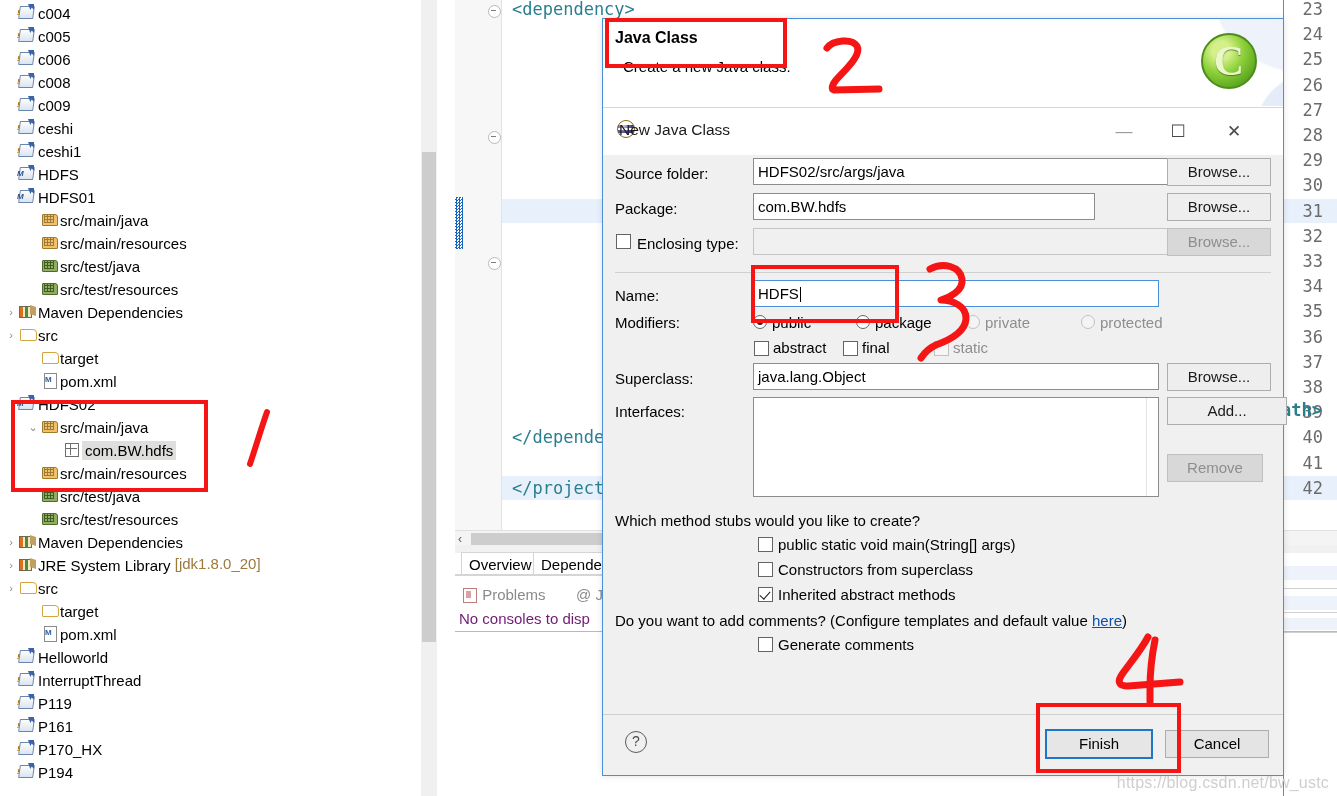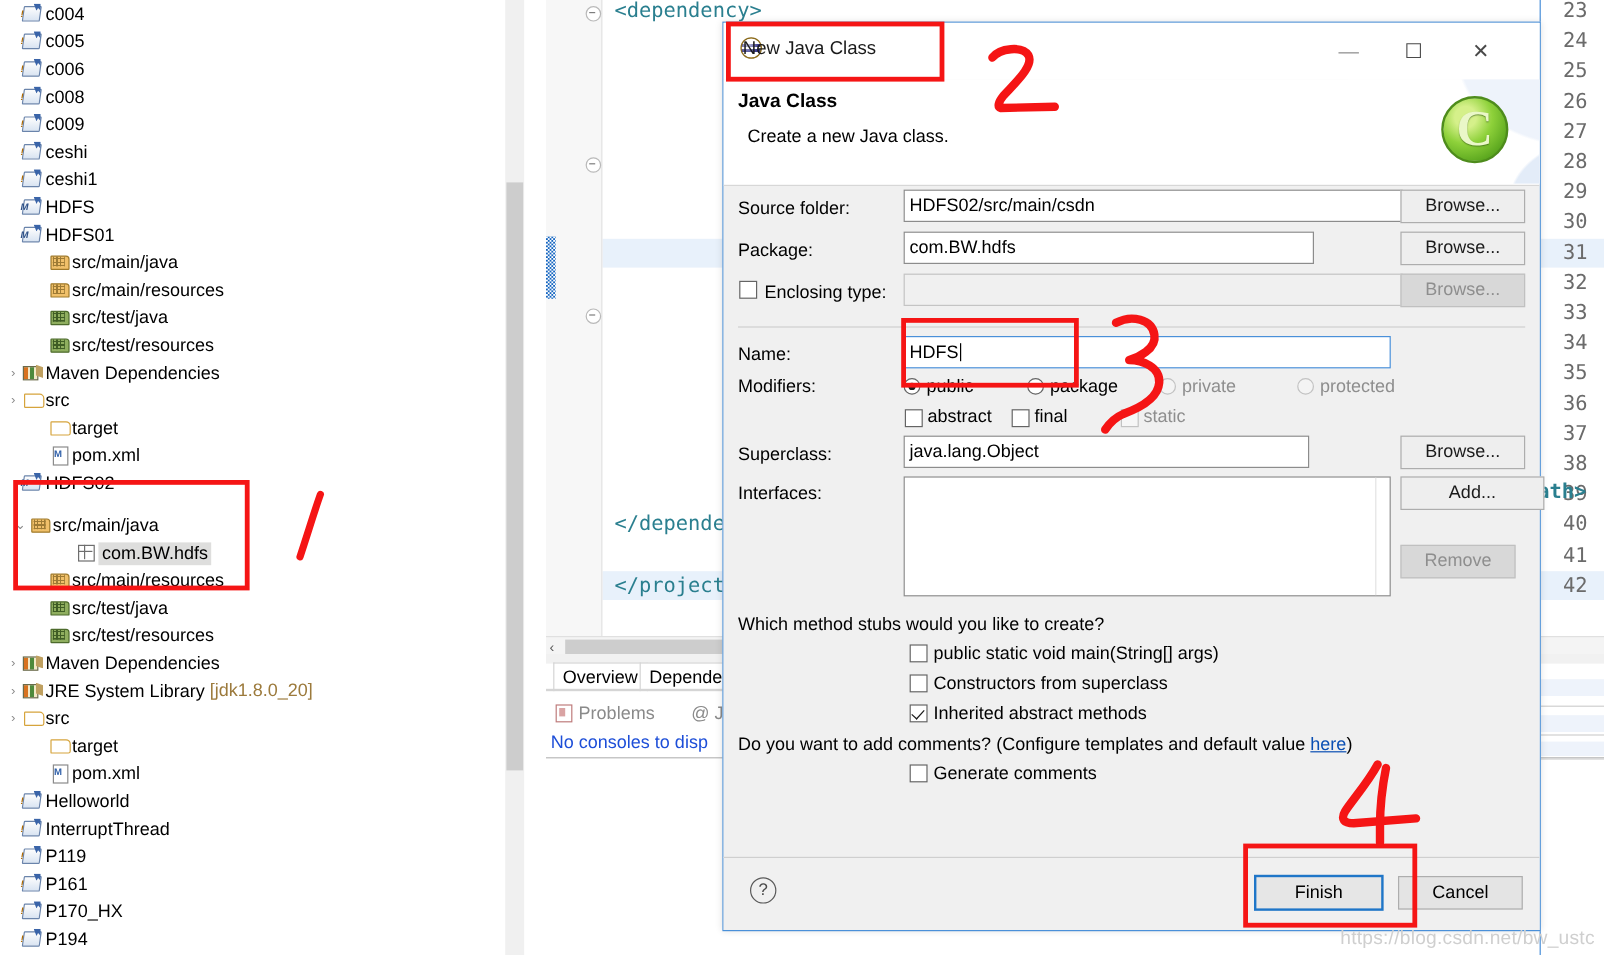--- a/index.html
+++ b/index.html
@@ -309,21 +309,21 @@
   .pv-ico::after {
     content: "";
     position: absolute; left: 4px; top: 3px;
     width: 5px; height: 7px;
     background: #d9a3a3;
   }
   #console-text {
     position: absolute;
     left: 4px; top: 610px;
     font-size: 15px;
-    color: #1d4ed8;
+    color: #701a75;
     white-space: nowrap;
   }
   #console-rule {
     position: absolute;
     left: 0; top: 631px;
     width: 882px; height: 1px;
     background: #b9b9b9;
   }
   #right-panel-lines {
     position: absolute;
@@ -657,21 +657,21 @@
       <div class="tree-row" style="padding-left: 4px;"><span class="twisty"></span><span class="ico ico-proj mvn"><i class="mvnmark">M</i></span><span class="lbl">HDFS01</span></div>
       <div class="tree-row" style="padding-left: 26px;"><span class="twisty"></span><span class="ico ico-src"></span><span class="lbl">src/main/java</span></div>
       <div class="tree-row" style="padding-left: 26px;"><span class="twisty"></span><span class="ico ico-src"></span><span class="lbl">src/main/resources</span></div>
       <div class="tree-row" style="padding-left: 26px;"><span class="twisty"></span><span class="ico ico-srcg"></span><span class="lbl">src/test/java</span></div>
       <div class="tree-row" style="padding-left: 26px;"><span class="twisty"></span><span class="ico ico-srcg"></span><span class="lbl">src/test/resources</span></div>
       <div class="tree-row" style="padding-left: 4px;"><span class="twisty">›</span><span class="ico ico-lib"></span><span class="lbl">Maven Dependencies</span></div>
       <div class="tree-row" style="padding-left: 4px;"><span class="twisty">›</span><span class="ico ico-folder"></span><span class="lbl">src</span></div>
       <div class="tree-row" style="padding-left: 26px;"><span class="twisty"></span><span class="ico ico-folder"></span><span class="lbl">target</span></div>
       <div class="tree-row" style="padding-left: 26px;"><span class="twisty"></span><span class="ico ico-xml"></span><span class="lbl">pom.xml</span></div>
       <div class="tree-row" style="padding-left: 4px;"><span class="twisty"></span><span class="ico ico-proj mvn"><i class="mvnmark">M</i></span><span class="lbl">HDFS02</span></div>
-      <div class="tree-row" style="padding-left: 10px; margin-top: 12px;"><span class="twisty">⌄</span><span class="ico ico-src"></span><span class="lbl">src/main/java</span></div>
+      <div class="tree-row" style="padding-left: 26px;"><span class="twisty">⌄</span><span class="ico ico-src"></span><span class="lbl">src/main/java</span></div>
       <div class="tree-row" style="padding-left: 48px;"><span class="twisty"></span><span class="ico ico-pkg"></span><span class="lbl sel-label">com.BW.hdfs</span></div>
       <div class="tree-row" style="padding-left: 26px;"><span class="twisty"></span><span class="ico ico-src"></span><span class="lbl">src/main/resources</span></div>
       <div class="tree-row" style="padding-left: 26px;"><span class="twisty"></span><span class="ico ico-srcg"></span><span class="lbl">src/test/java</span></div>
       <div class="tree-row" style="padding-left: 26px;"><span class="twisty"></span><span class="ico ico-srcg"></span><span class="lbl">src/test/resources</span></div>
       <div class="tree-row" style="padding-left: 4px;"><span class="twisty">›</span><span class="ico ico-lib"></span><span class="lbl">Maven Dependencies</span></div>
       <div class="tree-row" style="padding-left: 4px;"><span class="twisty">›</span><span class="ico ico-lib"></span><span class="lbl">JRE System Library</span><span class="sublbl"> [jdk1.8.0_20]</span></div>
       <div class="tree-row" style="padding-left: 4px;"><span class="twisty">›</span><span class="ico ico-folder"></span><span class="lbl">src</span></div>
       <div class="tree-row" style="padding-left: 26px;"><span class="twisty"></span><span class="ico ico-folder"></span><span class="lbl">target</span></div>
       <div class="tree-row" style="padding-left: 26px;"><span class="twisty"></span><span class="ico ico-xml"></span><span class="lbl">pom.xml</span></div>
       <div class="tree-row" style="padding-left: 4px;"><span class="twisty"></span><span class="ico ico-proj warn"><i class="warnmark">!</i></span><span class="lbl">Helloworld</span></div>
@@ -749,48 +749,48 @@
     <div class="rp-band" style="left:798px; top:30px;  width:84px; height:14px;"></div>
     <div class="rp-line" style="left:798px; top:46px;  width:84px;"></div>
     <div class="rp-band" style="left:798px; top:52px;  width:84px; height:12px;"></div>
     <div class="rp-line" style="left:798px; top:66px;  width:84px;"></div>
   </div>
   <div id="ed-right-border"></div>
 </div>
 
 <div id="dialog">
 
+  <div id="dlg-header">
+    <div id="dlg-banner">
+      <div id="dlg-banner-c"></div>
+    </div>
+    <div id="dlg-header-title">Java Class</div>
+    <div id="dlg-header-desc">Create a new Java class.</div>
+  </div>
+
   <div id="dlg-titlebar">
     <div id="dlg-eclipse-icon"></div>
     <div id="dlg-title">New Java Class</div>
     <div class="winbtn" id="btn-min">
       <span class="gl">—</span>
     </div>
     <div class="winbtn" id="btn-max">
       <span class="gl">☐</span>
     </div>
     <div class="winbtn" id="btn-close">
       <span class="gl">✕</span>
     </div>
   </div>
 
-  <div id="dlg-header">
-    <div id="dlg-banner">
-      <div id="dlg-banner-c"></div>
-    </div>
-    <div id="dlg-header-title">Java Class</div>
-    <div id="dlg-header-desc">Create a new Java class.</div>
-  </div>
-
   <div id="dlg-body">
 
     <div class="flabel" style="left:12px; top:10px;">
       <span>Source folder:</span>
     </div>
-    <div class="ftext" style="left:150px; top:3px; width:416px; height:27px;">HDFS02/src/main/csdn</div>
+    <div class="ftext" style="left:150px; top:3px; width:416px; height:27px;">HDFS02/src/args/java</div>
     <div class="fbtn" style="left:564px; top:3px; width:104px;">Browse...</div>
 
     <div class="flabel" style="left:12px; top:45px;">Package:</div>
     <div class="ftext" style="left:150px; top:38px; width:342px; height:27px;">com.BW.hdfs</div>
     <div class="fbtn" style="left:564px; top:38px; width:104px;">Browse...</div>
 
     <div class="chk" style="left:13px; top:17px; top:79px;"></div>
     <div class="flabel" style="left:34px; top:80px;">Enclosing type:</div>
     <div class="ftext disabled" style="left:150px; top:73px; width:416px; height:27px;"></div>
     <div class="fbtn disabled" style="left:564px; top:73px; width:104px;">Browse...</div>
@@ -820,21 +820,21 @@
         <div class="ctext" style="left: 170px; top: 184px;">abstract</div>
         <div class="chk" style="left: 240px; top: 186px;"></div>
         <div class="ctext" style="left: 259px; top: 184px;">final</div>
         <div class="chk disabled" style="left: 331px; top: 186px;"></div>
         <div class="ctext dim" style="left: 350px; top: 184px;">static</div>
       </div>
 
     <div class="flabel" style="left:12px; top:215px;">
       <span>Superclass:</span>
     </div>
-    <div class="ftext" style="left:150px; top:208px; width:338px; height:27px;">java.lang.Object</div>
+    <div class="ftext" style="left:150px; top:208px; width:406px; height:27px;">java.lang.Object</div>
     <div class="fbtn" style="left:564px; top:208px; width:104px;">Browse...</div>
 
     <div class="flabel" style="left:12px; top:248px;">
       <span>Interfaces:</span>
     </div>
     <div id="iface-box" style="left:150px; top:242px; width:406px; height:100px;">
       <div class="inner-v"></div>
     </div>
     <div class="fbtn" style="left:564px; top:242px; width:120px;">Add...</div>
     <div class="fbtn disabled" style="left:564px; top:299px; width:96px;">Remove</div>

